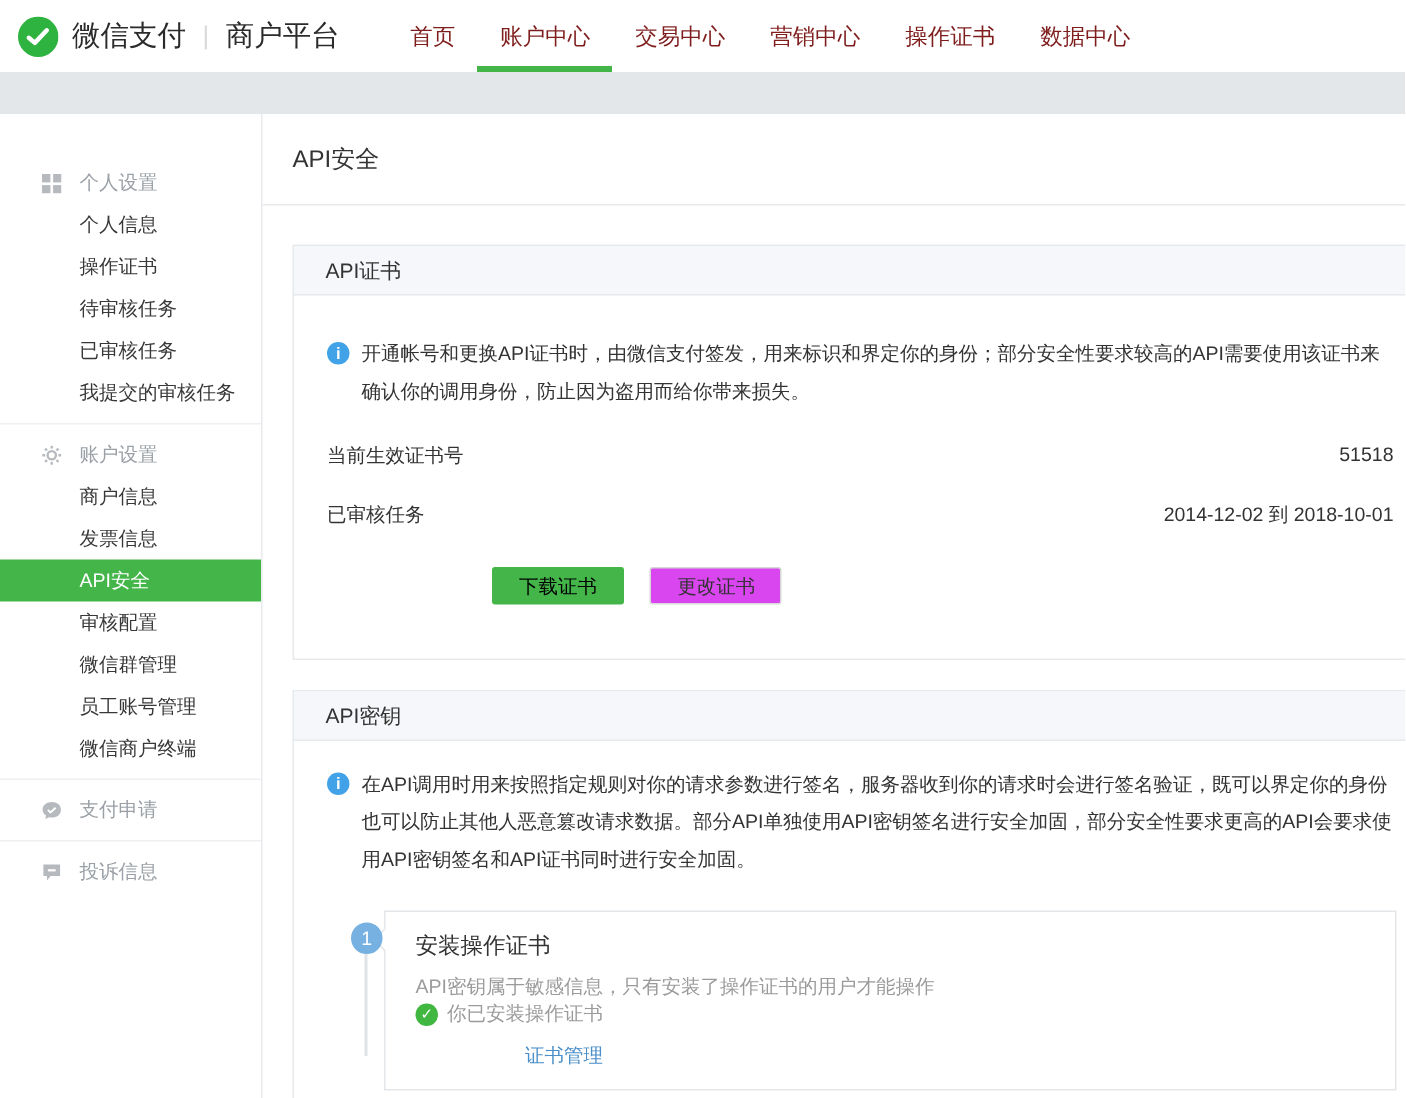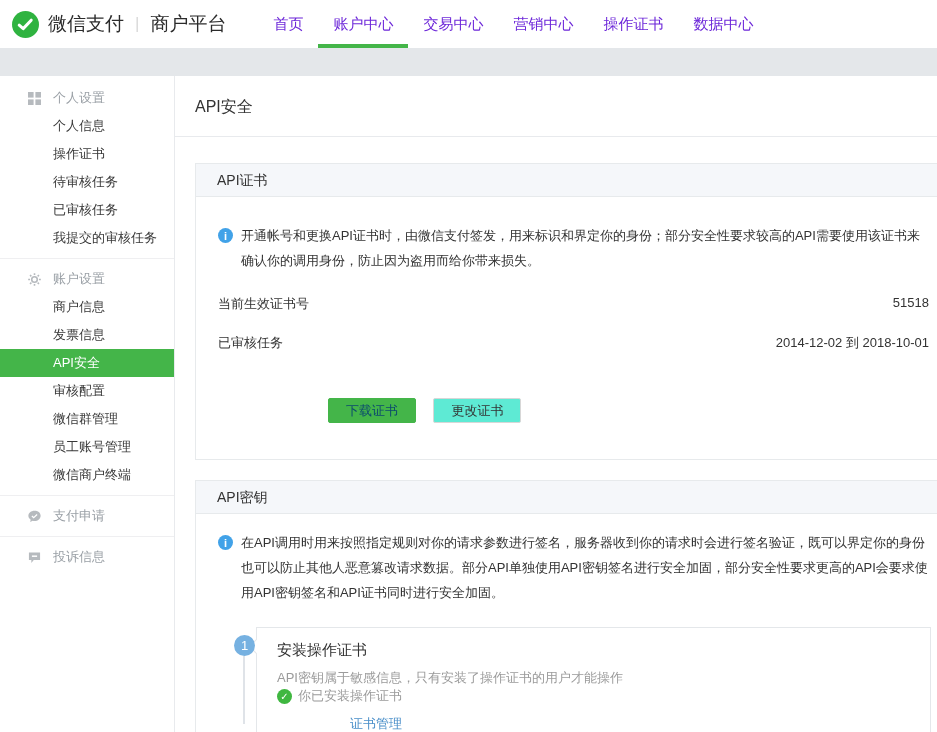--- a/index.html
+++ b/index.html
@@ -7,32 +7,32 @@
   body { font-family:"Liberation Sans","DejaVu Sans",sans-serif; color:#333; }
   .screen { position:relative; width:937px; height:732px; overflow:hidden; background:#fff; }
 
   
   .topbar { display:flex; align-items:center; height:48px; padding-left:12px; background:#fff; }
   .logo { width:27px; height:27px; flex-shrink:0; }
   .brand { font-size:19px; color:#2b2b2b; margin-left:9px; white-space:nowrap; }
   .brand-divider { color:#d9d9d9; margin:0 11px; font-size:17px; }
   .brand-sub { font-size:19px; color:#2b2b2b; white-space:nowrap; }
   .nav { display:flex; height:100%; margin-left:32px; }
-  .nav-item { position:relative; display:flex; align-items:center; padding:0 15px; font-size:15px; color:#6d28d9; cursor:pointer; white-space:nowrap; }
+  .nav-item { position:relative; display:flex; align-items:center; padding:0 15px; font-size:15px; color:#7f1d1d; cursor:pointer; white-space:nowrap; }
   .nav-item.active::after { content:''; position:absolute; left:0; right:0; bottom:0; height:4px; background:#44b549; }
 
   .band { height:28px; background:#e4e7ea; }
 
   
   .page { display:flex; height:656px; }
 
   
   .sidebar { width:175px; flex-shrink:0; background:#fff; border-right:1px solid #e8eaed; }
   .side-section { padding:6px 0; border-bottom:1px solid #efeff1; }
-  .side-section.first { padding-top:8px; }
+  .side-section.first { padding-top:32px; }
   .side-section.last { border-bottom:none; }
   .side-header { display:flex; align-items:center; height:28px; padding-left:28px; color:#9aa0a6; font-size:13px; cursor:pointer; }
   .side-header .icon { width:13px; height:13px; margin-right:12px; display:flex; flex-shrink:0; }
   .side-item { height:28px; line-height:28px; padding-left:53px; font-size:13px; color:#383838; cursor:pointer; }
   .side-item.active { background:#44b549; color:#fff; }
 
   
   .main { flex:1; min-width:0; }
   .page-title { height:61px; line-height:61px; padding-left:20px; font-size:16px; color:#333; border-bottom:1px solid #e8eaed; }
   .content { padding:26px 0 0 20px; }
@@ -43,22 +43,22 @@
   .panel-key .panel-body { padding:16px 0 0 22px; }
 
   .info { display:flex; margin-bottom:22px; }
   .info-icon { width:15px; height:15px; border-radius:50%; background:#41a2e8; color:#fff; font-size:11px; font-weight:bold; font-style:normal; display:flex; align-items:center; justify-content:center; flex-shrink:0; margin:5px 8px 0 0; }
   .info-text { font-size:13px; color:#333; line-height:25px; max-width:690px; }
 
   .field-row { display:flex; font-size:13px; color:#333; margin-bottom:21px;justify-content:space-between; }
   .field-label { width:110px; flex-shrink:0; }
   .btn-row { margin-left:110px; padding:5px 0 36px; }
   .btn { display:inline-block; height:25px; line-height:23px; padding:0 17px; font-size:13px; border-radius:2px; text-align:center; cursor:pointer; }
-  .btn-green { background:#44b549; color:#0c4a6e; border:1px solid #44b549;margin-top:20px; }
-  .btn-plain { background:#5eead4; color:#333; border:1px solid #d7d7d7; margin-left:13px; }
+  .btn-green { background:#44b549; color:#000000; border:1px solid #44b549; }
+  .btn-plain { background:#d946ef; color:#333; border:1px solid #d7d7d7; margin-left:13px; }
 
   
   .steps { position:relative; margin-top:18px; padding-bottom:30px; }
   .connector { position:absolute; left:25px; top:29px; width:2px; height:68px; background:#dfe3e8; }
   .step { position:relative; margin-bottom:13px; }
   .badge { position:absolute; left:16px; top:8px; width:21px; height:21px; border-radius:50%; background:#76b1e1; color:#fff; font-size:13px; display:flex; align-items:center; justify-content:center; z-index:2; }
   .step-2 .badge { top:12px; }
   .card { position:relative; margin-left:38px; width:675px; min-height:72px; border:1px solid #e4e7ea; background:#fff; display:flex; justify-content:space-between; align-items:flex-start; padding:13px 10px 13px 20px;flex-direction:column; }
   .card::before { content:''; position:absolute; left:-6px; top:13px; width:10px; height:10px; background:#fff; border-left:1px solid #e4e7ea; border-bottom:1px solid #e4e7ea; transform:rotate(45deg); }
   .step-2 .card::before { top:17px; }

